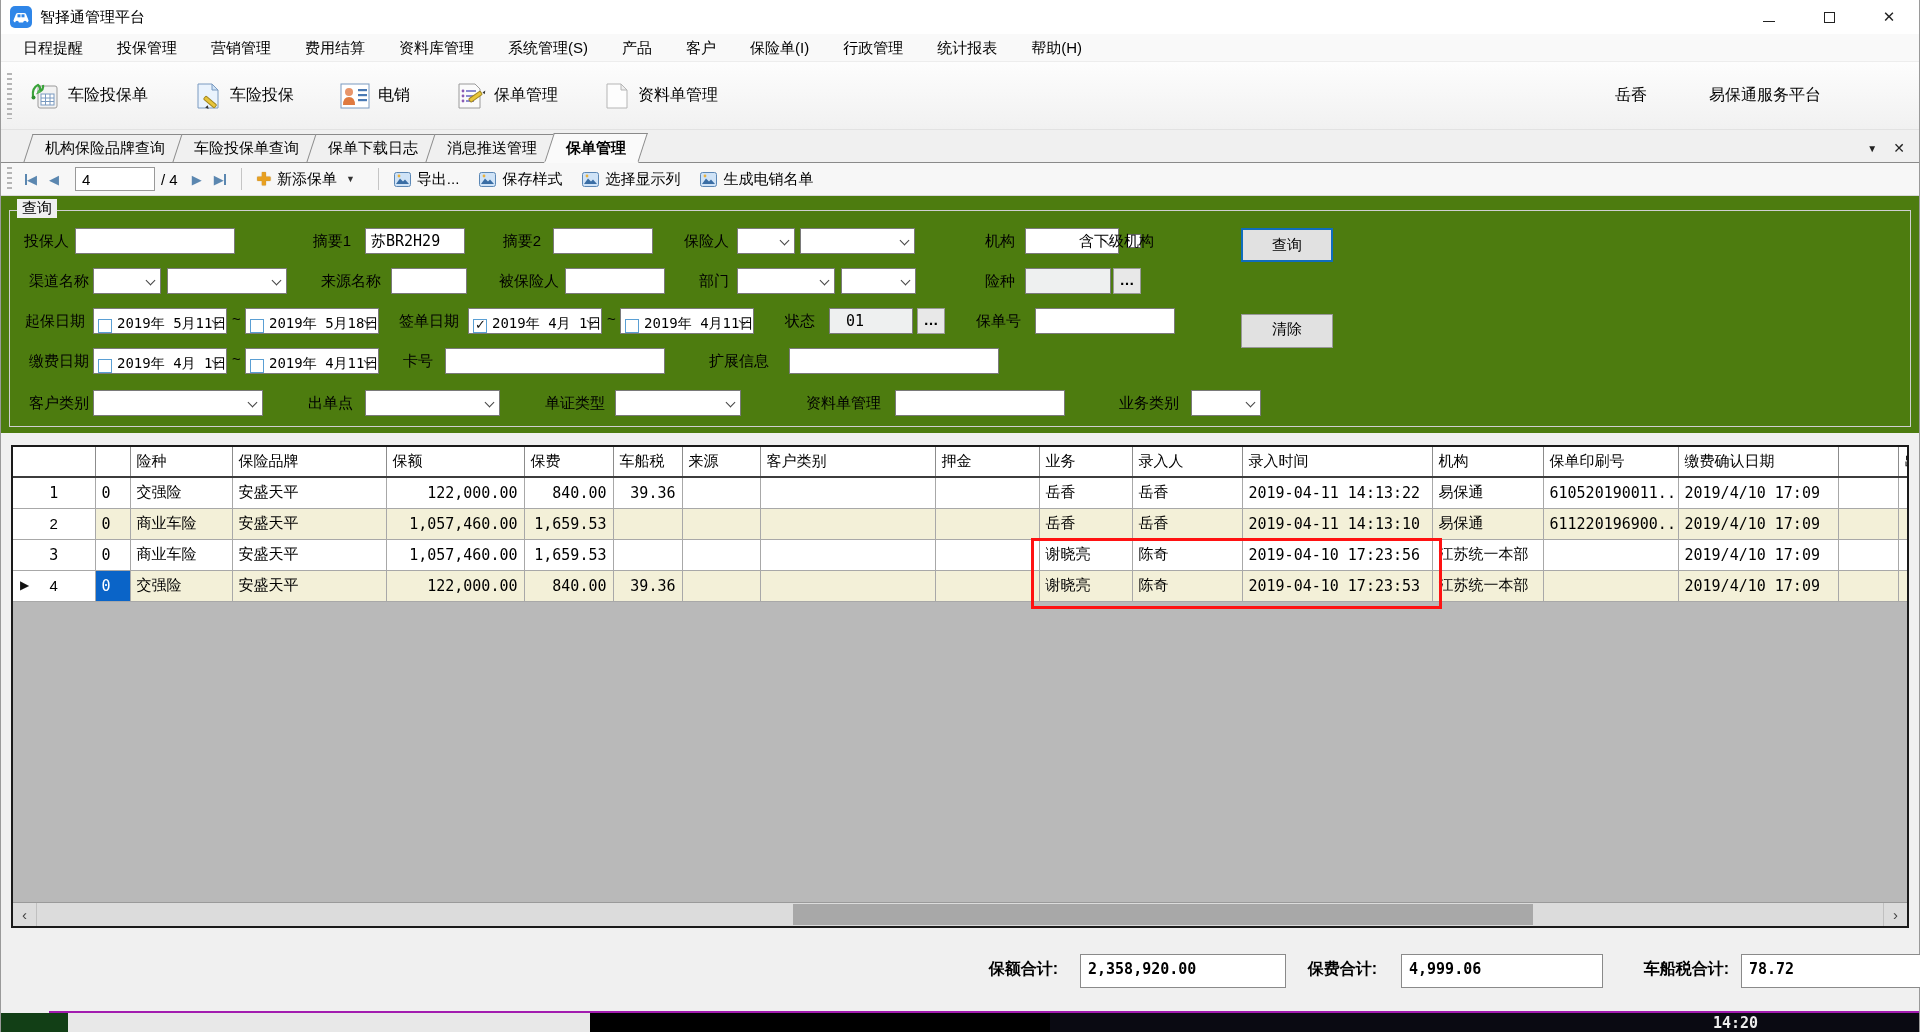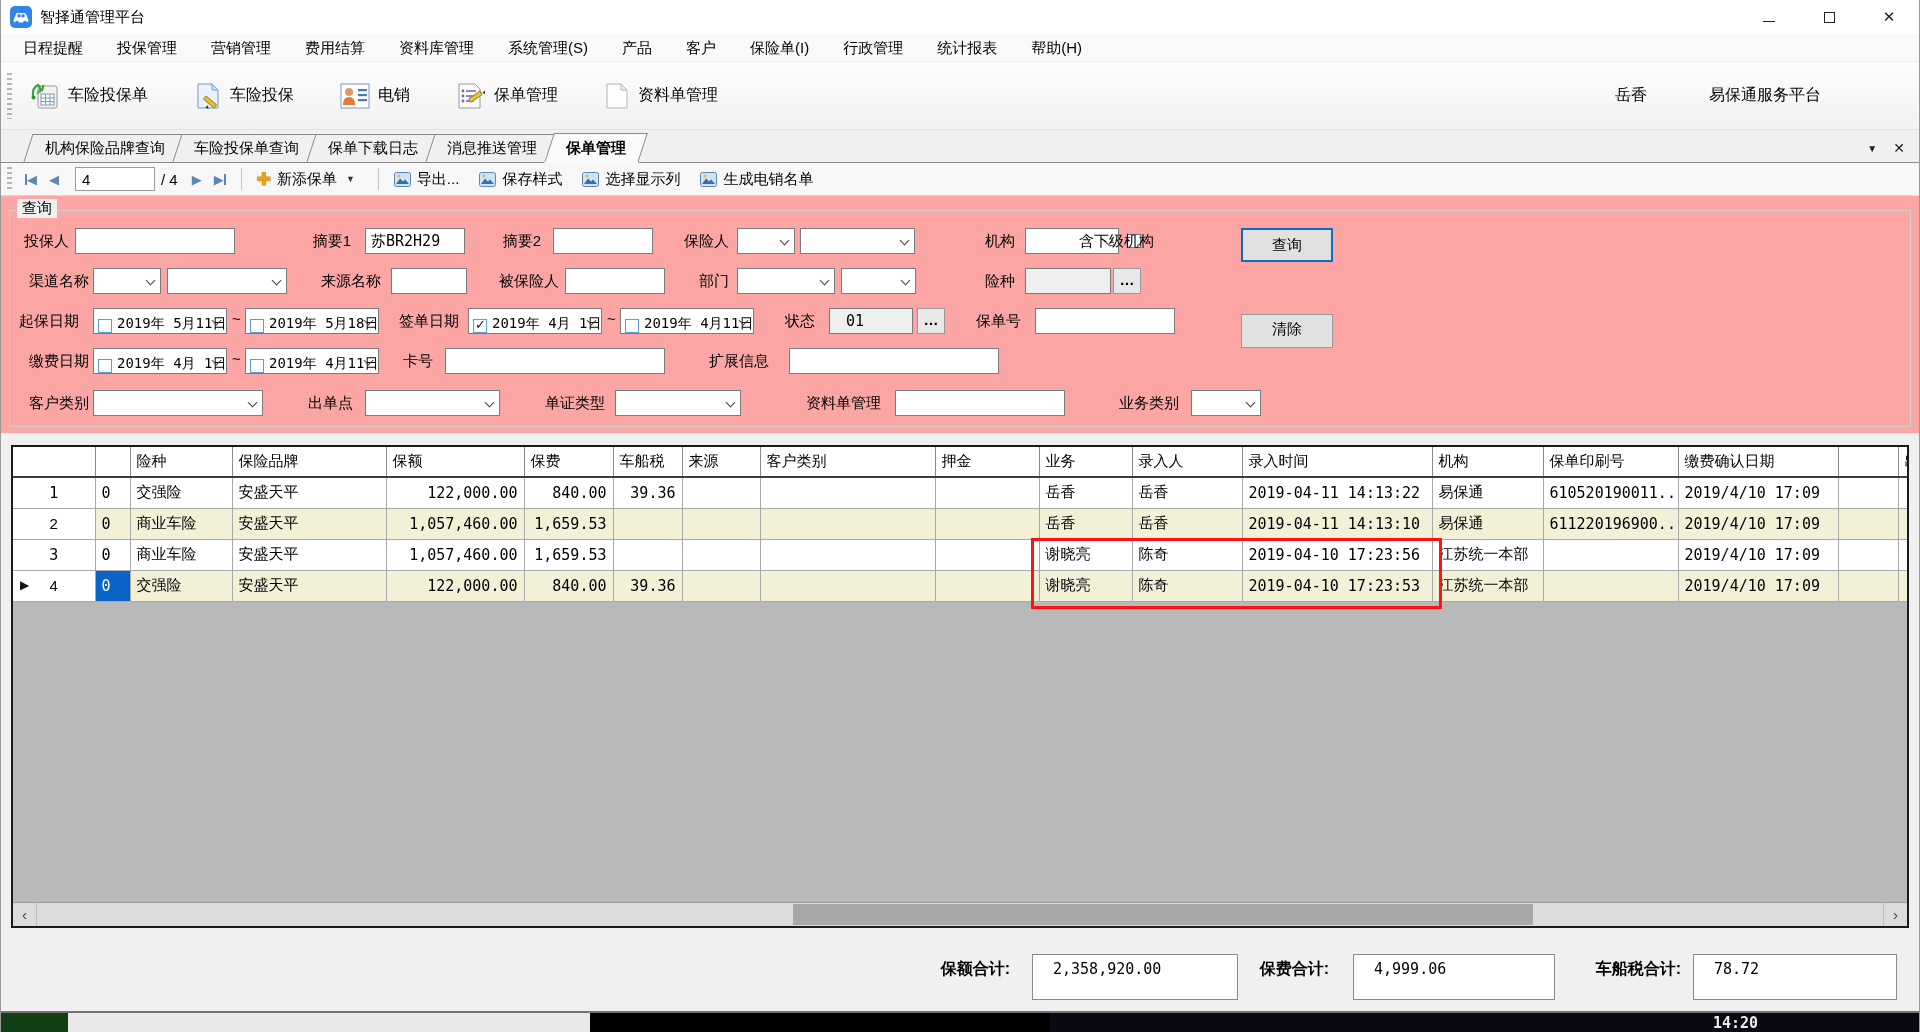--- a/index.html
+++ b/index.html
@@ -41,21 +41,21 @@
   .navbar { height:33px; background:#f7f7f7; display:flex; align-items:center; border-bottom:1px solid #d9d9d9; font-size:15px; }
   .navarrow { color:#5b87b0; font-size:13px; padding:0 6px; display:flex; align-items:center; }
   .navarrow .bar { width:2px; height:11px; background:#5b87b0; }
   .rec-input { width:80px; height:24px; border:1px solid #999; background:#fff; padding:2px 6px; font-size:15px; margin:0 6px 0 10px; }
   .vsep { width:1px; height:22px; background:#c5c5c5; margin:0 9px; }
   .navbtn { display:flex; align-items:center; gap:6px; padding:2px 6px; margin-right:8px; }
   .plus-ic { color:#e8a020; font-weight:bold; font-size:17px; text-shadow:0 0 1px #a06800; }
   .dropcaret { font-size:9px; margin-left:3px; color:#333; }
 
   
-  .query-zone { position:relative; height:237px; background:#fca5a5; }
+  .query-zone { position:relative; height:237px; background:#4d7c0f; }
   .qbox { position:absolute; left:8px; right:8px; top:14px; bottom:6px; border:1px solid #d0d0d0; }
   .qtitle { position:absolute; left:16px; top:3px; background:#f0f0f0; padding:0 5px; font-size:15px; }
   .qrow { position:absolute; left:0; width:100%; height:30px; }
   .qlabel { position:absolute; height:30px; line-height:30px; text-align:right; font-size:15px; white-space:nowrap; }
   .inp { position:absolute; height:26px; top:2px; border:1px solid #7a7a7a; background:#fff; padding:2px 5px; font-size:15px;
     font-family:"DejaVu Sans Mono",monospace; }
   .inp.gray { background:#eef0f0;padding-left:16px; }
   .dd { position:absolute; height:26px; top:2px; border:1px solid #7a7a7a; background:#fff; }
   .chev { position:absolute; right:6px; top:8px; width:7px; height:7px; border-right:1.6px solid #444; border-bottom:1.6px solid #444; transform:rotate(45deg); }
   .datebox { position:absolute; height:26px; top:2px; border:1px solid #7a7a7a; background:#fff; display:flex; align-items:flex-end; padding:0 16px 0 4px; gap:5px; }
@@ -85,24 +85,24 @@
   .col0{width:82px}.col1{width:35px}.col2{width:102px}.col3{width:154px}.col4{width:138px}.col5{width:89px}
   .col6{width:69px}.col7{width:78px}.col8{width:175px}.col9{width:104px}.col10{width:93px}.col11{width:110px}
   .col12{width:190px}.col13{width:111px}.col14{width:135px}.col15{width:160px}.col16{width:60px}.col17{width:60px}
   .redbox { position:absolute; left:1018px; top:91px; width:411px; height:71px; border:3px solid #ff1212; z-index:5; pointer-events:none; }
   .hscroll { position:absolute; left:0; right:0; bottom:0; height:24px; background:#dcdcdc; border-top:1px solid #9a9a9a; }
   .sb-arrow { position:absolute; top:0; width:24px; height:23px; display:flex; align-items:center; justify-content:center; color:#444; font-size:15px; background:#dcdcdc; }
   .sb-arrow.left { left:0; border-right:1px solid #c0c0c0; } .sb-arrow.right { right:0; border-left:1px solid #c0c0c0; }
   .sb-thumb { position:absolute; left:780px; width:740px; top:1px; bottom:1px; background:#a8a8a8; }
 
   
-  .summary-zone { position:relative; height:85px; background:#f0f0f0; border-bottom:2px solid #737373; }
+  .summary-zone { position:relative; height:85px; background:#f0f0f0; border-bottom:2px solid #a21caf;margin-left:48px; }
   .sumlabel { position:absolute; top:26px; height:30px; line-height:30px; text-align:right; font-weight:bold; font-size:16px; }
-  .sumbox { position:absolute; top:26px; height:46px; line-height:26px; background:#fff; border:1px solid #8a8a8a; padding:1px 20px;
-    font-family:"DejaVu Sans Mono",monospace; font-size:15px; }
+  .sumbox { position:absolute; top:26px; height:34px; line-height:26px; background:#fff; border:1px solid #8a8a8a; padding:1px 7px;
+    font-family:"DejaVu Sans Mono",monospace; font-size:15px;font-weight:bold; }
 
   
   .taskbar { position:absolute; left:0; right:0; bottom:0; height:19px; background:#0a0a12; overflow:hidden; }
   .tb-seg { position:absolute; top:0; bottom:0; }
   .tb-clock { position:absolute; left:1712px; top:1px; color:#eee; font-size:15px; font-weight:bold; font-family:"DejaVu Sans Mono",monospace; }
 </style>
 </head>
 <body>
 
 <div class="app">
@@ -316,21 +316,21 @@
       <span class="dd" style="left:840px;width:75px">
           <span class="chev"></span>
         </span>
       <span class="qlabel" style="left:964px;width:50px">险种</span>
       <input class="inp gray" style="left: 1024px; width: 86px;">
       <span class="dots-btn" style="left:1112px">…</span>
     </div>
     <div class="btn btn-clear" style="left:1240px;top:118px">清除</div>
 
     <div class="qrow" style="top:110px">
-      <span class="qlabel" style="left:0;width:78px">起保日期</span>
+      <span class="qlabel" style="left:6px;width:78px">起保日期</span>
       <span class="datebox" style="left:92px;width:134px">
         <span class="cb"></span>
         <span class="datetext">2019年 5月11日</span>
         <span class="chev"></span>
       </span>
       <span class="tilde" style="left:231px">~</span>
       <span class="datebox" style="left:244px;width:134px">
         <span class="cb"></span>
         <span class="datetext">2019年 5月18日</span>
         <span class="chev"></span>

